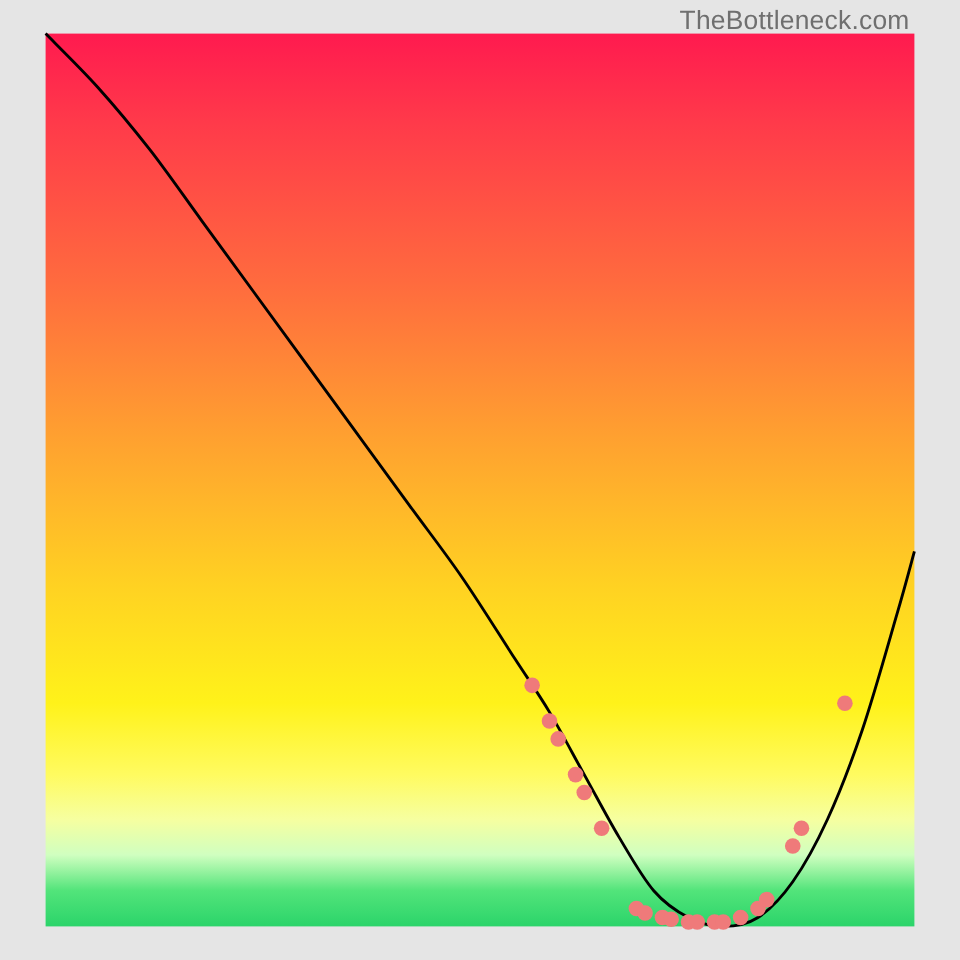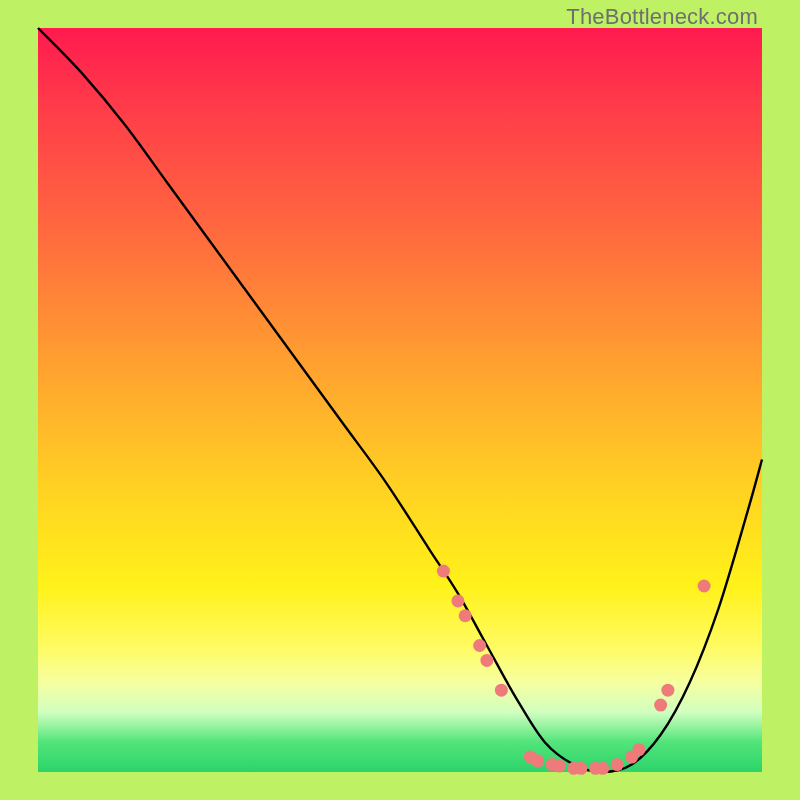--- a/index.html
+++ b/index.html
@@ -8,21 +8,21 @@
     width: 800px;
     height: 800px;
     background: #000;
     overflow: hidden;
     font-family: Arial, Helvetica, sans-serif;
   }
   .frame {
     position: relative;
     width: 800px;
     height: 800px;
-    background: #bef264;
+    background: #e5e5e5;
   }
   .plot {
     position: absolute;
     left: 38px;
     top: 28px;
     width: 724px;
     height: 744px;
     
     background: linear-gradient(to bottom,
       #ff1a4f 0%,

